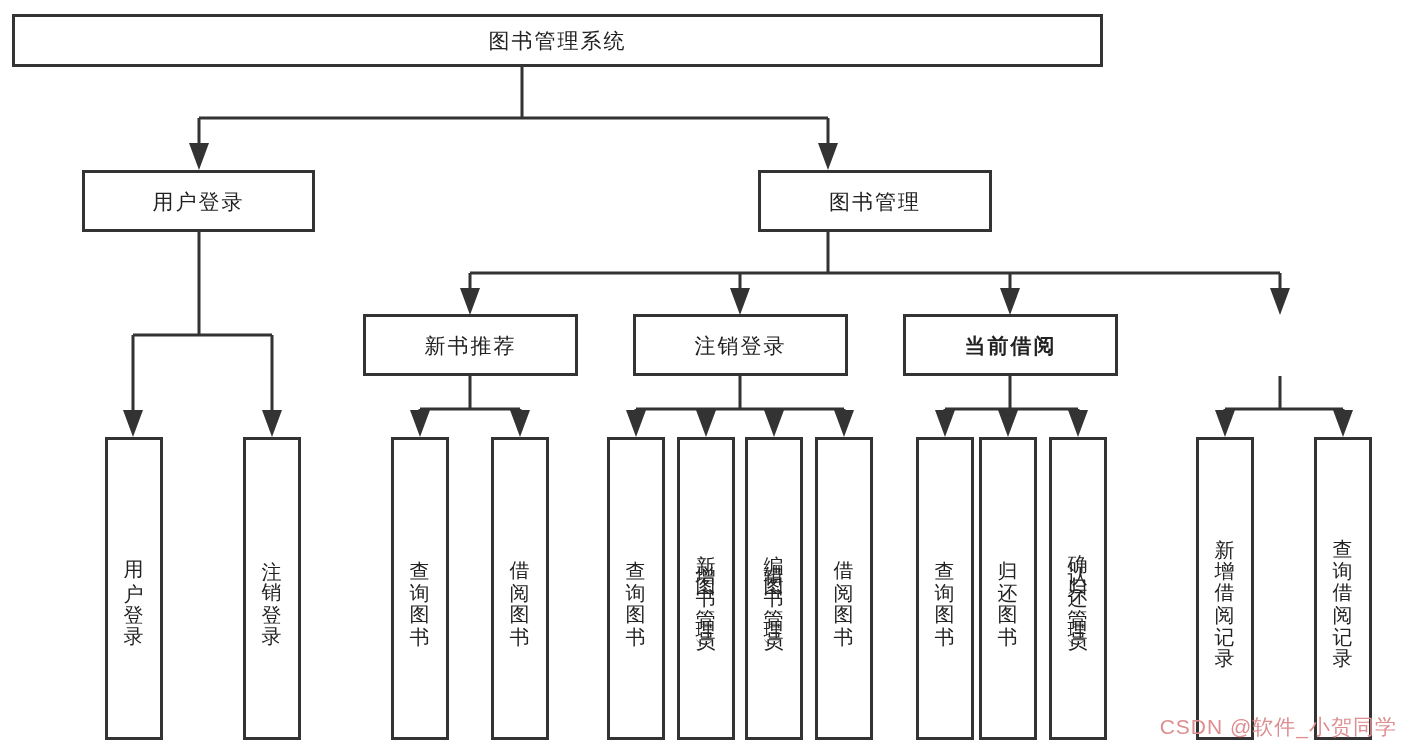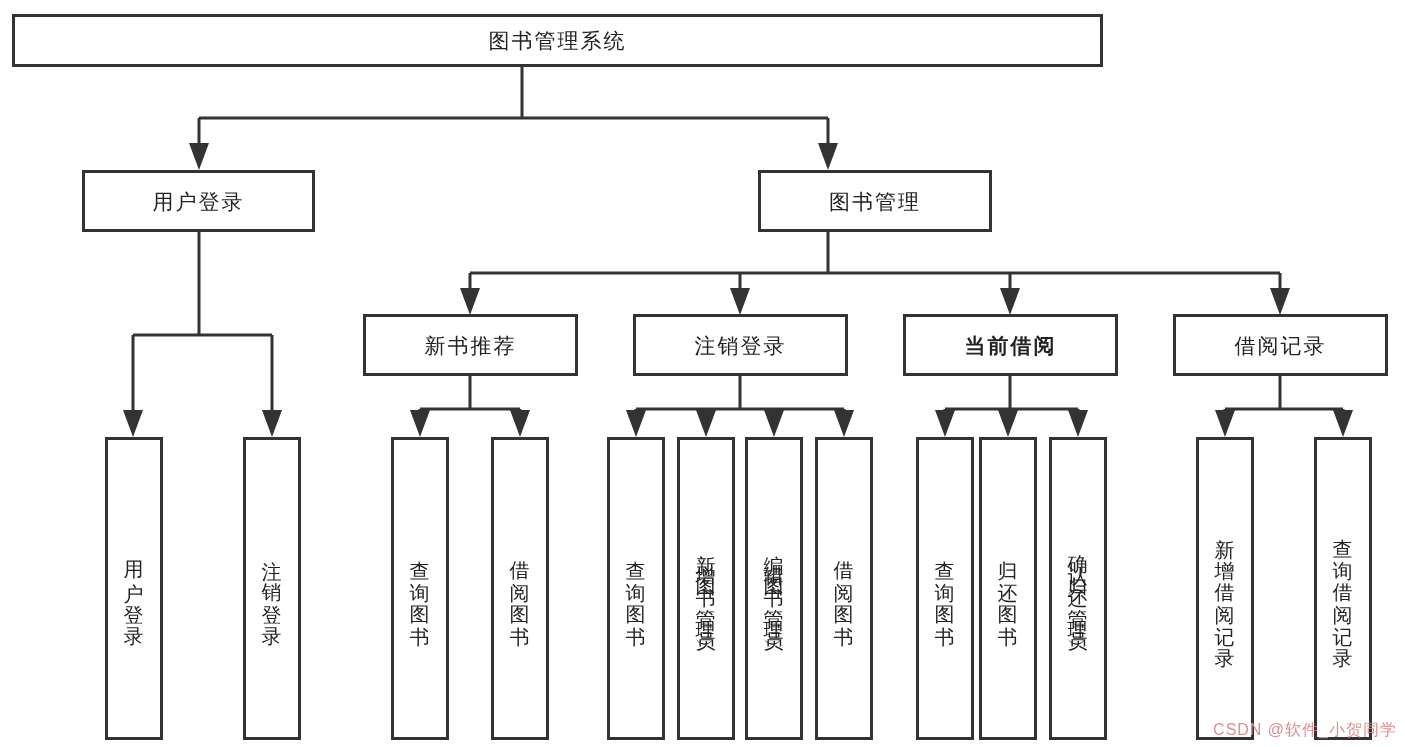--- a/index.html
+++ b/index.html
@@ -33,21 +33,21 @@
     font-size:20px; letter-spacing:22px; white-space:normal;
   }
   .vbox.compact{letter-spacing:11px;}
   .v0{left:105px;}  .v1{left:243px;}
   .v2{left:391px;}  .v3{left:491px;}
   .v4{left:607px;}  .v5{left:677px;}  .v6{left:745px;}  .v7{left:815px;}
   .v8{left:916px;}  .v9{left:979px;}  .v10{left:1049px;}
   .v11{left:1196px;} .v12{left:1314px;}
   .watermark{
     position:absolute; right:8px; bottom:6px;
-    font-size:16px; letter-spacing:1px;
+    font-size:21px; letter-spacing:1px;
     color:var(--watermark); background:transparent;
   }
 </style>
 </head>
 <body>
 
 <div class="stage">
 
   <svg class="connectors" viewBox="0 0 1405 747" xmlns="http://www.w3.org/2000/svg" aria-hidden="true">
     <path class="cline" d="
@@ -72,21 +72,20 @@
   </svg>
 
   <div class="box root-box">图书管理系统</div>
 
   <div class="box l2-user">用户登录</div>
   <div class="box l2-book">图书管理</div>
 
   <div class="box l3 l3-0">新书推荐</div>
   <div class="box l3 l3-1">注销登录</div>
   <div class="box l3 l3-2">当前借阅</div>
-  <div class="box l3 l3-3">借阅记录</div>
 
   <div class="box vbox v0">用户登录</div>
   <div class="box vbox v1">注销登录</div>
 
   <div class="box vbox v2">查询图书</div>
   <div class="box vbox v3">借阅图书</div>
 
   <div class="box vbox v4">查询图书</div>
   <div class="box vbox v5 compact">新增图书（管理员）</div>
   <div class="box vbox v6 compact">编辑图书（管理员）</div>

